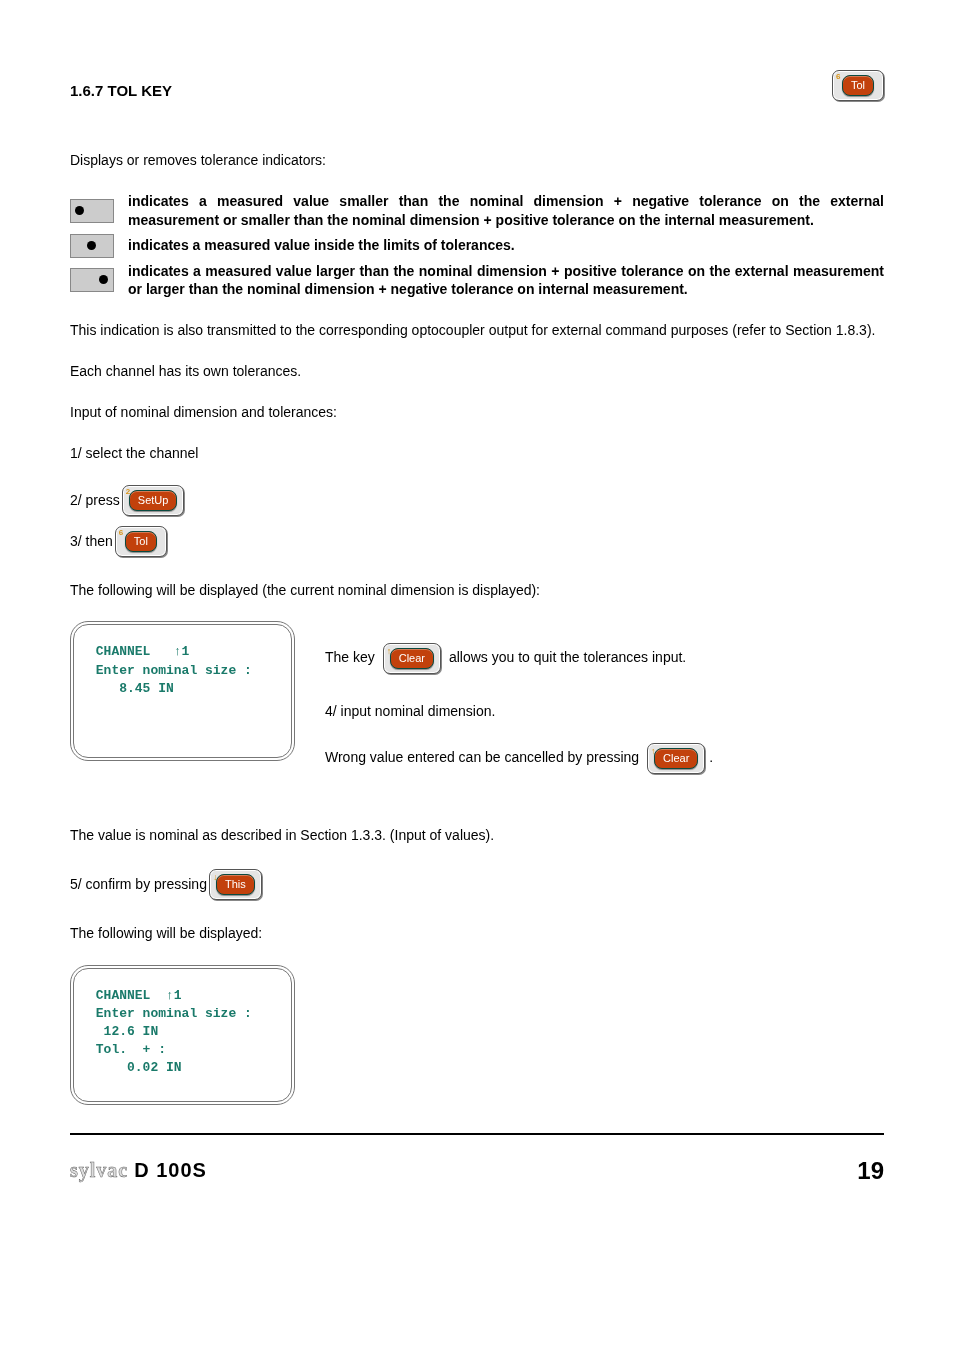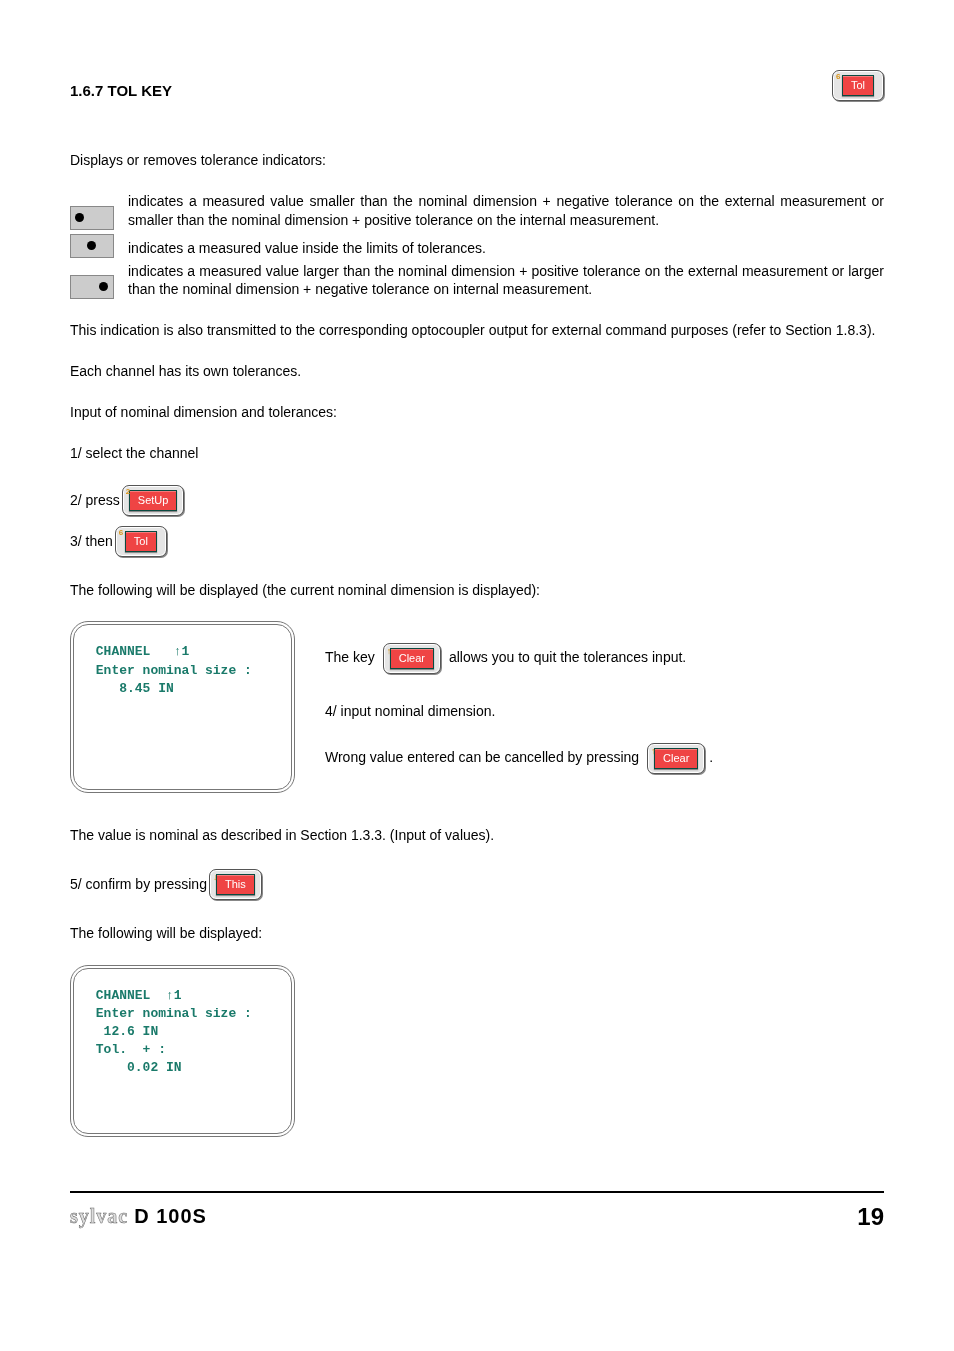--- a/index.html
+++ b/index.html
@@ -30,23 +30,23 @@
       border-radius: 7px;
       padding: 4px 6px;
       background: #e5e5e5;
       box-shadow: 1px 1px 0 #888, inset 0 0 0 1px #fff;
       min-width: 38px;
       text-align: center;
       vertical-align: middle;
     }
     .key-inner {
       display: inline-block;
-      background: #ef4444;
+      background: #c2410c;
       color: #fff;
-      border-radius: 0;
+      border-radius: 8px;
       padding: 2px 8px;
       font-size: 11px;
       border: 1px solid #0a4a40;
       box-shadow: inset 0 1px 0 rgba(255,255,255,0.3), 0 1px 1px rgba(0,0,0,0.4);
     }
     .key-corner {
       position: absolute;
       top: 1px;
       left: 3px;
       font-size: 8px;
@@ -58,23 +58,24 @@
       top: 1px;
       left: 3px;
       font-size: 9px;
       color: #d8951a;
       font-weight: bold;
     }
     p { margin: 22px 0; }
     .justify { text-align: justify; }
     .indicator-row {
       display: flex;
-      align-items: flex-end;
+      align-items: center;
       margin: 4px 0;
       gap: 14px;
+      font-weight: bold;
     }
     .indicator-box {
       width: 42px;
       height: 22px;
       background: #ccc;
       border: 1px solid #888;
       position: relative;
       flex-shrink: 0;
     }
     .dot {
@@ -92,41 +93,41 @@
       display: flex;
       align-items: center;
       gap: 2px;
       margin: 10px 0;
     }
     .lcd {
       border: 4px double #777;
       border-radius: 18px;
       padding: 18px 14px;
       width: 225px;
-      height: 172px;
+      height: 140px;
       box-sizing: border-box;
       font-family: "Courier New", monospace;
       font-weight: bold;
       font-size: 13px;
       color: #1a7a6a;
       line-height: 1.4;
       white-space: pre;
     }
     .lcd-beside {
       display: flex;
       gap: 30px;
       align-items: flex-start;
       margin: 14px 0 30px 0;
     }
     .lcd-side { flex: 1; }
     .inline-key { vertical-align: middle; margin: 0 4px; }
     .footer {
       border-top: 2px solid #000;
-      margin-top: 54px;
-      padding-top: 8px;
+      margin-top: 28px;
+      padding-top: 20px;
       display: flex;
       justify-content: space-between;
       align-items: center;
     }
     .footer-brand {
       font-size: 20px;
       letter-spacing: 1px;
     }
     .footer-brand .outline {
       font-family: serif;

